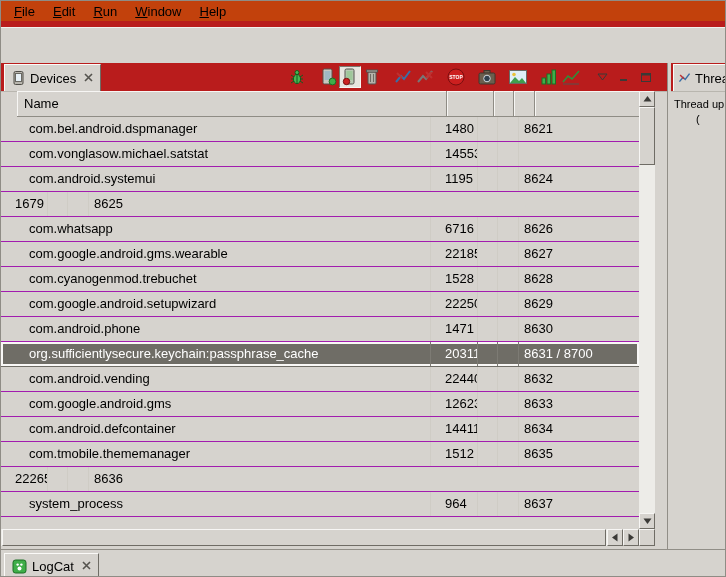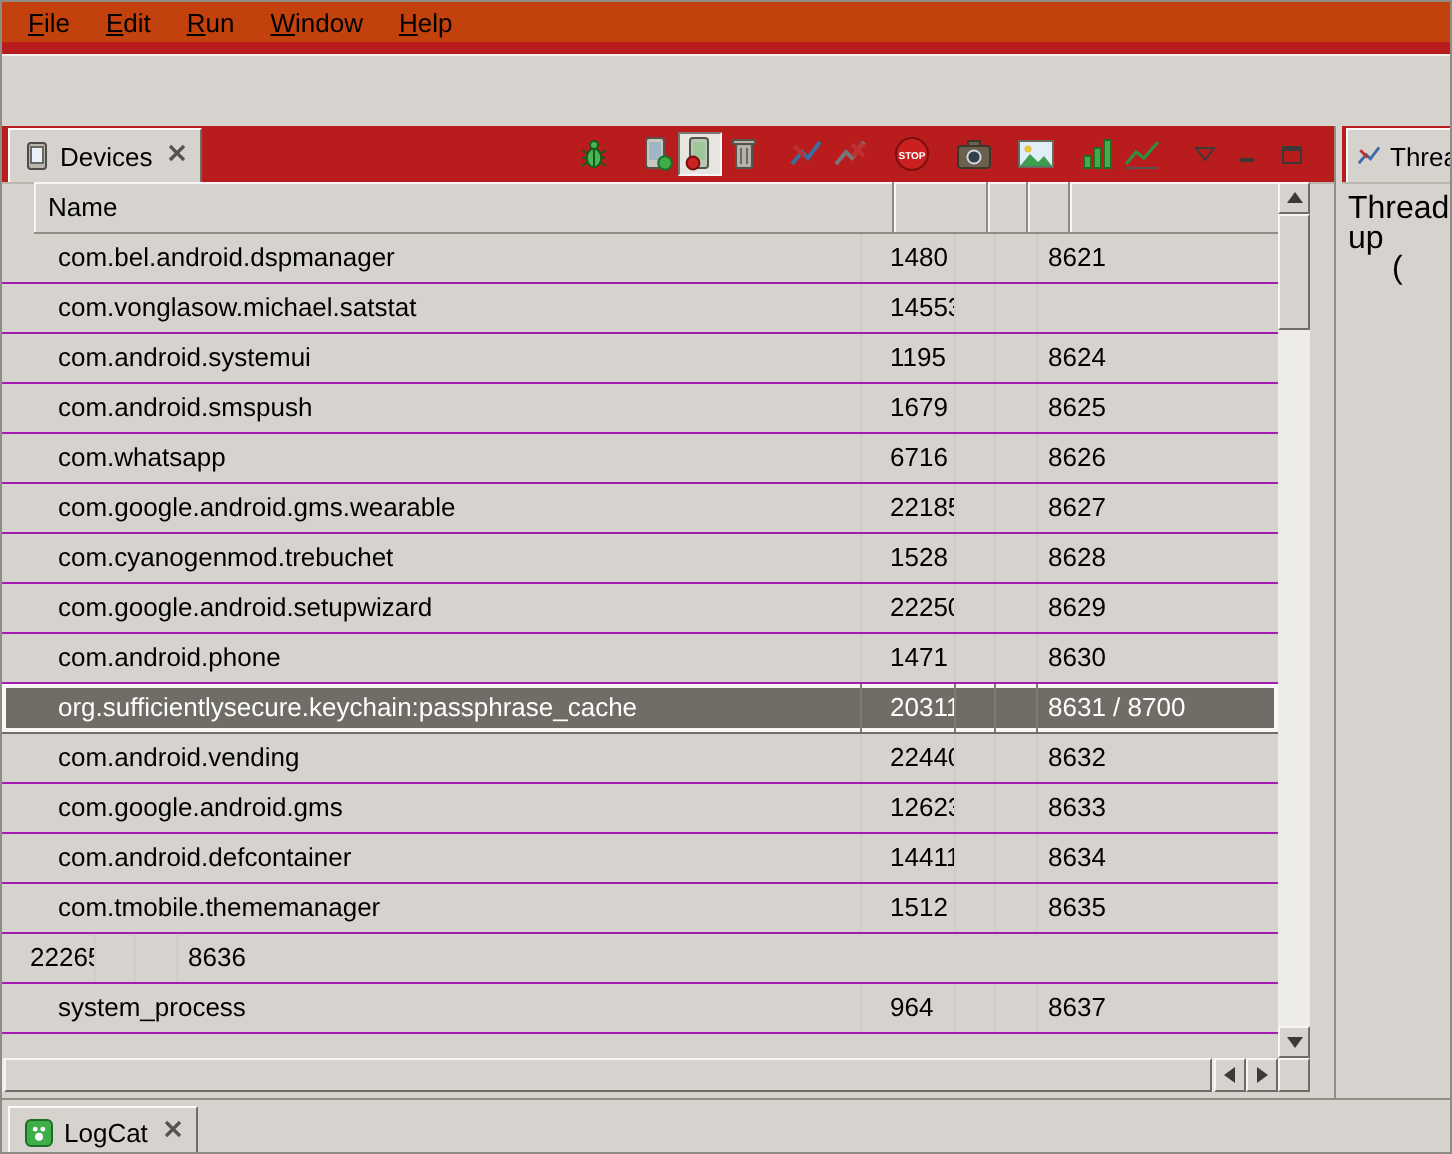--- a/index.html
+++ b/index.html
@@ -63,21 +63,21 @@
   
   .sb-track{position:absolute;background:#edece8;}
   .sb-btn,.sb-thumb{
     position:absolute;background:#d6d3ce;box-sizing:border-box;
     border:1px solid;border-color:#f7f6f4 #6f6c65 #6f6c65 #f7f6f4;
     display:flex;align-items:center;justify-content:center;
   }
   #vsb{left:638px;top:28px;width:16px;height:438px;}
   #hsb{left:0;top:466px;width:654px;height:17px;}
   
-  #threads-msg{position:absolute;left:3px;top:34px;width:52px;font-size:16px;line-height:15px;}
+  #threads-msg{position:absolute;left:3px;top:34px;width:52px;font-size:11px;line-height:15px;}
   #threads-msg .l2{padding-left:22px;}
   
   #bottom-splitter{position:absolute;left:0;top:548px;width:726px;height:3px;background:#d6d3ce;border-top:1px solid #918e87;border-bottom:1px solid #f5f4f1;}
   #logcat-bar{position:absolute;left:0;top:551px;width:726px;height:26px;background:#d6d3ce;}
 </style>
 </head>
 <body>
 
 <div id="menubar">
     <div class="menu-item"><span class="mn">F</span>ile</div>
@@ -263,21 +263,20 @@
         <div class="cell c-b"></div>
       </div>
       <div class="trow">
         <div class="cell c-name">com.android.systemui</div>
         <div class="cell c-pid">1195</div>
         <div class="cell c-a"></div>
         <div class="cell c-b"></div>
         <div class="cell c-port">8624</div>
       </div>
       <div class="trow">
-        <div class="cell c-name">com.android.smspush</div>
         <div class="cell c-pid">1679</div>
         <div class="cell c-a"></div>
         <div class="cell c-b"></div>
         <div class="cell c-port">8625</div>
       </div>
       <div class="trow">
         <div class="cell c-name">com.whatsapp</div>
         <div class="cell c-pid">6716</div>
         <div class="cell c-a"></div>
         <div class="cell c-b"></div>

